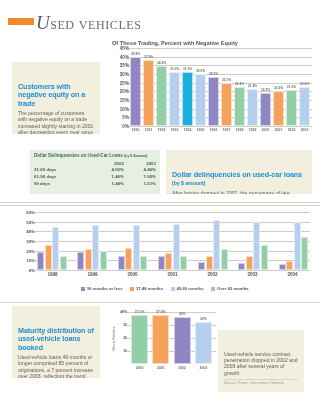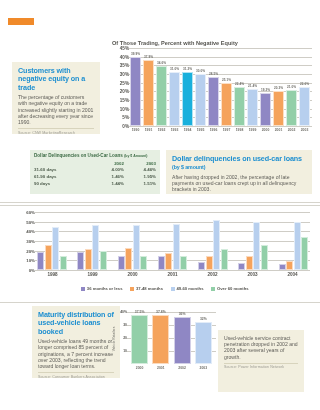--- a/index.html
+++ b/index.html
@@ -12,21 +12,21 @@
   }
   
   .header{position:absolute;left:0;top:12px;width:320px;height:22px;}
   .hdr-bar{position:absolute;left:8px;top:6px;width:26px;height:7px;background:#f08a2a;}
   .hdr-title{position:absolute;left:36px;top:0px;font-family:"Liberation Serif",serif;
     font-size:15px;color:#6b6a66;letter-spacing:.4px;white-space:nowrap;}
   .hdr-title .cap{font-size:19px;font-style:italic;color:#5d5c58;}
   .hdr-title .sc{font-size:12px;letter-spacing:.6px;}
 
   
-  .callout{position:absolute;background:#f2efdf;box-sizing:border-box;padding:5px 6px;
+  .callout{position:absolute;background:#f2efdf;box-sizing:border-box;padding:21px 6px;
     overflow:hidden;}
   .callout .ttl{color:#1e8fd0;font-weight:bold;font-size:7.2px;line-height:8.4px;
     letter-spacing:-.1px;margin:0 0 2px 0;}
   .callout .ttl .sub{font-size:5.3px;font-weight:bold;}
   .callout .body{font-size:5.1px;line-height:6.2px;color:#5e5d58;}
   .callout .src{font-size:3.6px;color:#9b9a92;margin-top:3px;border-top:.5px solid #d8d4bd;
     padding-top:1.5px;letter-spacing:.1px;}
 
   
   #chart1{position:absolute;left:112px;top:40px;width:200px;height:105px;}
@@ -96,20 +96,23 @@
   .xl3{position:absolute;left:21px;top:54px;right:2px;display:flex;justify-content:space-around;}
   .xl3 span{width:17px;text-align:center;font-size:3.4px;font-weight:bold;color:#6f6e68;}
 
   .rule{position:absolute;left:0;width:320px;height:1px;background:#d6d4cc;}
 </style>
 </head>
 <body>
 
 <div class="header">
   <div class="hdr-bar"></div>
+  <div class="hdr-title">
+    <span class="cap">U</span><span class="sc">SED</span>&nbsp;<span class="sc">VEHICLES</span>
+  </div>
 </div>
 
 <div class="callout" id="co1" style="left:12px;top:62px;width:88px;height:72px;">
   <div class="ttl">Customers with negative equity on a trade</div>
   <div class="body">The percentage of customers with negative equity on a trade increased slightly starting in 2001 after decreasing every year since 1990.</div>
   <div class="src">Source: CNW MarketingResearch</div>
 </div>
 
 <div id="chart1">
   <div class="c1-title">Of Those Trading, Percent with Negative Equity</div>
@@ -349,21 +352,21 @@
       </div>
       <div class="li">
         <span class="sw" style="background: rgb(146, 207, 168);"></span>
         <span class="lt">Over 60 months</span>
       </div>
     </div>
 </div>
 
 <div class="rule" style="top:302px;"></div>
 
-<div class="callout" style="left:12px;top:306px;width:88px;height:72px;margin-left:20px;">
+<div class="callout" style="left:12px;top:306px;width:88px;height:72px;">
   <div class="ttl">Maturity distribution of used-vehicle loans booked</div>
   <div class="body">Used-vehicle loans 49 months or longer comprised 85 percent of originations, a 7 percent increase over 2003, reflecting the trend toward longer loan terms.</div>
   <div class="src">Source: Consumer Bankers Association</div>
 </div>
 
 <div id="chart3">
   <div class="plot3">
     <div class="yax3">
       <div class="ylab">Vehicle Retailers</div>
     </div>

